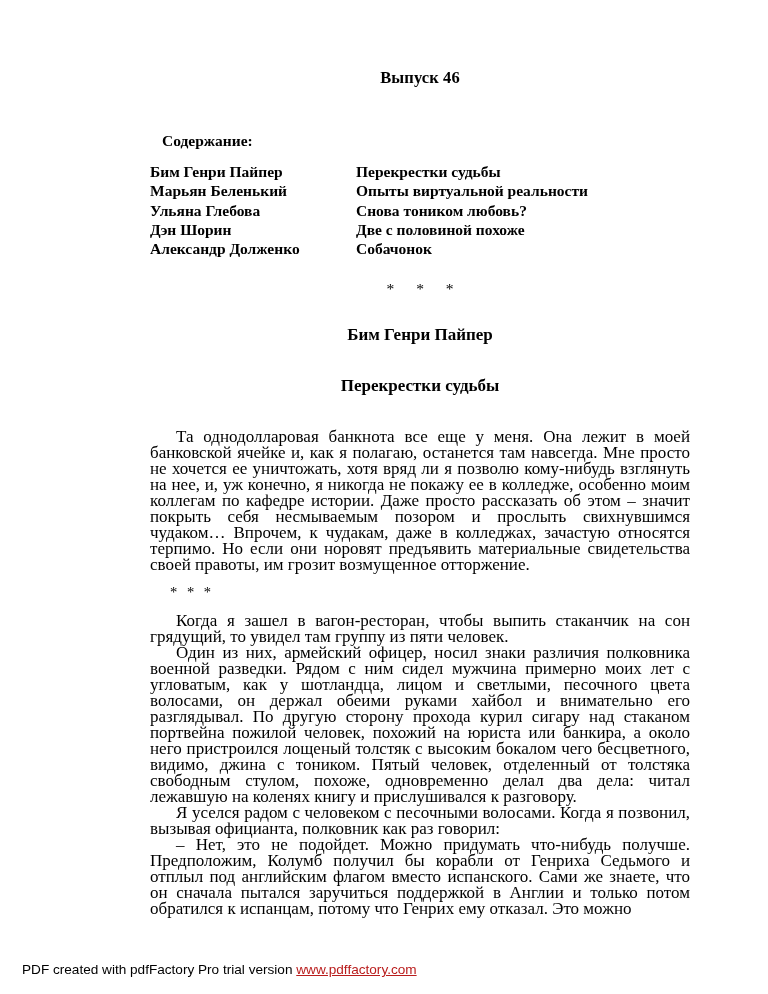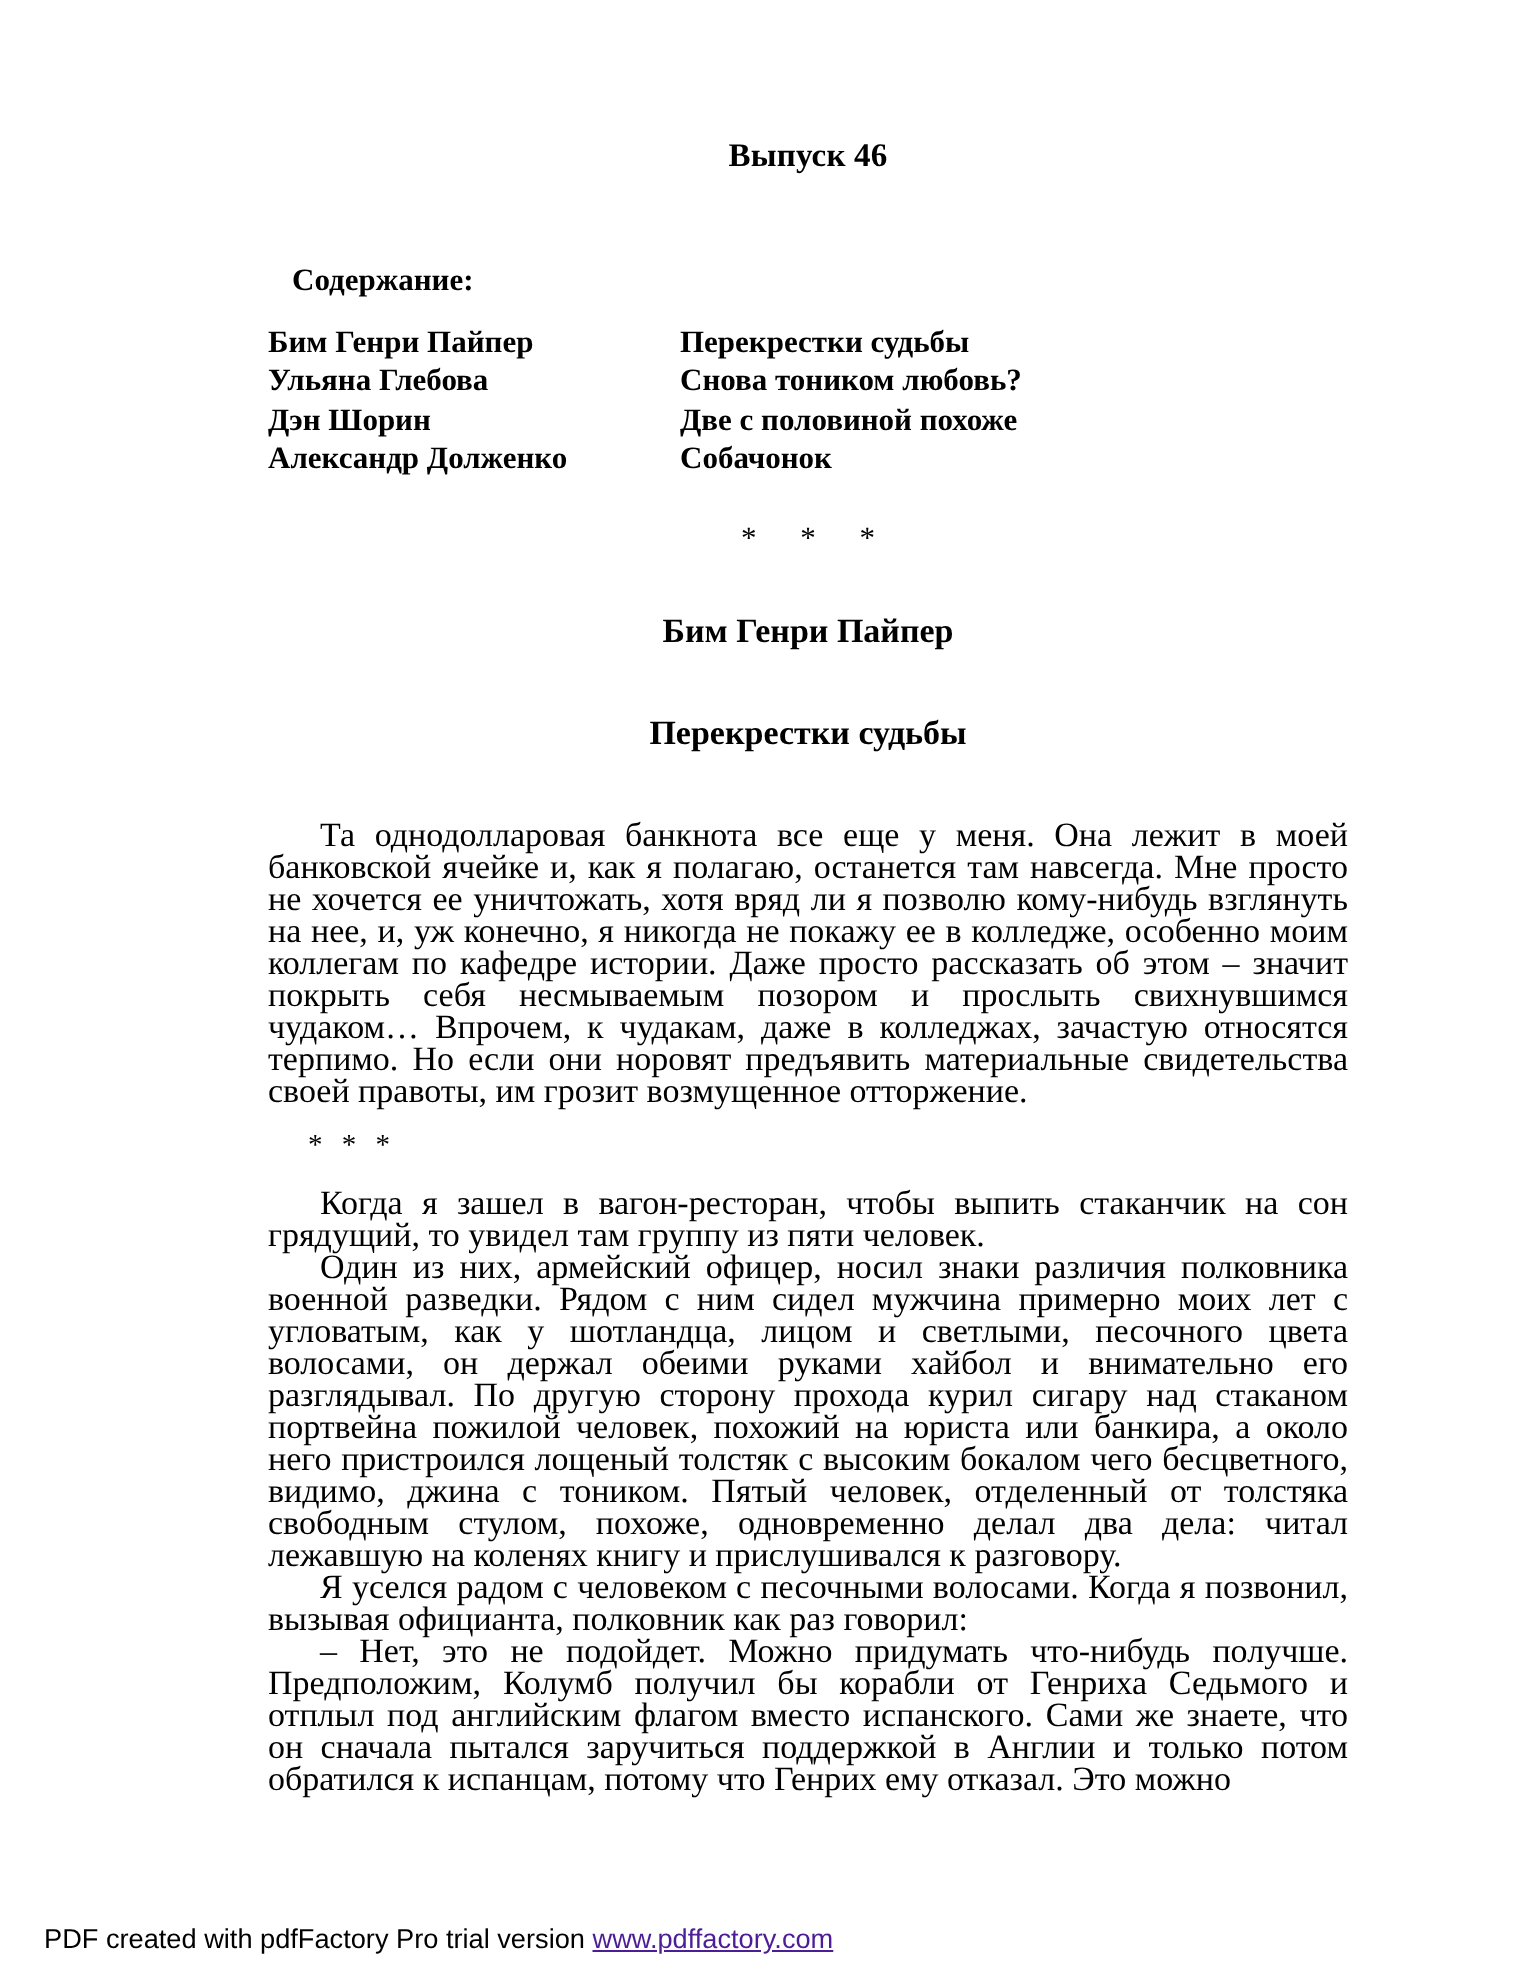--- a/index.html
+++ b/index.html
@@ -19,21 +19,21 @@
   }
 
   .page {
     position: absolute;
     inset: 0;
     background: #ffffff;
   }
 
   .content {
     position: absolute;
-    left: 134px;
+    left: 150px;
     top: 0;
     width: 540px;
   }
 
   
   .issue-title {
     text-align: center;
     font-size: 16.5px;
     font-weight: bold;
     margin: 0;
@@ -146,20 +146,24 @@
 
     <h2 class="contents-label">Содержание:</h2>
 
     <table class="toc">
       <tbody>
         <tr>
           <td class="author-cell">Бим Генри  Пайпер</td>
           <td class="story-cell">Перекрестки судьбы</td>
         </tr>
         <tr>
+          <td class="author-cell">Марьян  Беленький</td>
+          <td class="story-cell">Опыты виртуальной реальности</td>
+        </tr>
+        <tr>
           <td class="author-cell">Ульяна  Глебова</td>
           <td class="story-cell">Снова тоником любовь?</td>
         </tr>
         <tr>
           <td class="author-cell">Дэн  Шорин</td>
           <td class="story-cell">Две с половиной похоже</td>
         </tr>
         <tr>
           <td class="author-cell">Александр  Долженко</td>
           <td class="story-cell">Собачонок</td>
@@ -182,15 +186,15 @@
     <div class="body-block tight">
       <p class="para">Когда я зашел в вагон-ресторан, чтобы выпить стаканчик на сон грядущий, то увидел там группу из пяти человек.</p>
       <p class="para">Один из них, армейский офицер, носил знаки различия полковника военной разведки. Рядом с ним сидел мужчина примерно моих лет с угловатым, как у шотландца, лицом и светлыми, песочного цвета волосами, он держал обеими руками хайбол и внимательно его разглядывал. По другую сторону прохода курил сигару над стаканом портвейна пожилой человек, похожий на юриста или банкира, а около него пристроился лощеный толстяк с высоким бокалом чего бесцветного, видимо, джина с тоником. Пятый человек, отделенный от толстяка свободным стулом, похоже, одновременно делал два дела: читал лежавшую на коленях книгу и прислушивался к разговору.</p>
       <p class="para">Я уселся радом с человеком с песочными волосами. Когда я позвонил, вызывая официанта, полковник как раз говорил:</p>
       <p class="para">– Нет, это не подойдет. Можно придумать что-нибудь получше. Предположим, Колумб получил бы корабли от Генриха Седьмого и отплыл под английским флагом вместо испанского. Сами же знаете, что он сначала пытался заручиться поддержкой в Англии и только потом обратился к испанцам, потому что Генрих ему отказал. Это можно</p>
     </div>
 
   </div>
 
   <div class="footer">
-    <span>PDF created with pdfFactory Pro trial version </span><a class="link" href="#" style="color: #4c1d95;">www.pdffactory.com</a>
+    <span>PDF created with pdfFactory Pro trial version </span><a class="link" href="#" style="color: #b91c1c;">www.pdffactory.com</a>
   </div>
 </div>
 
 </body></html>

